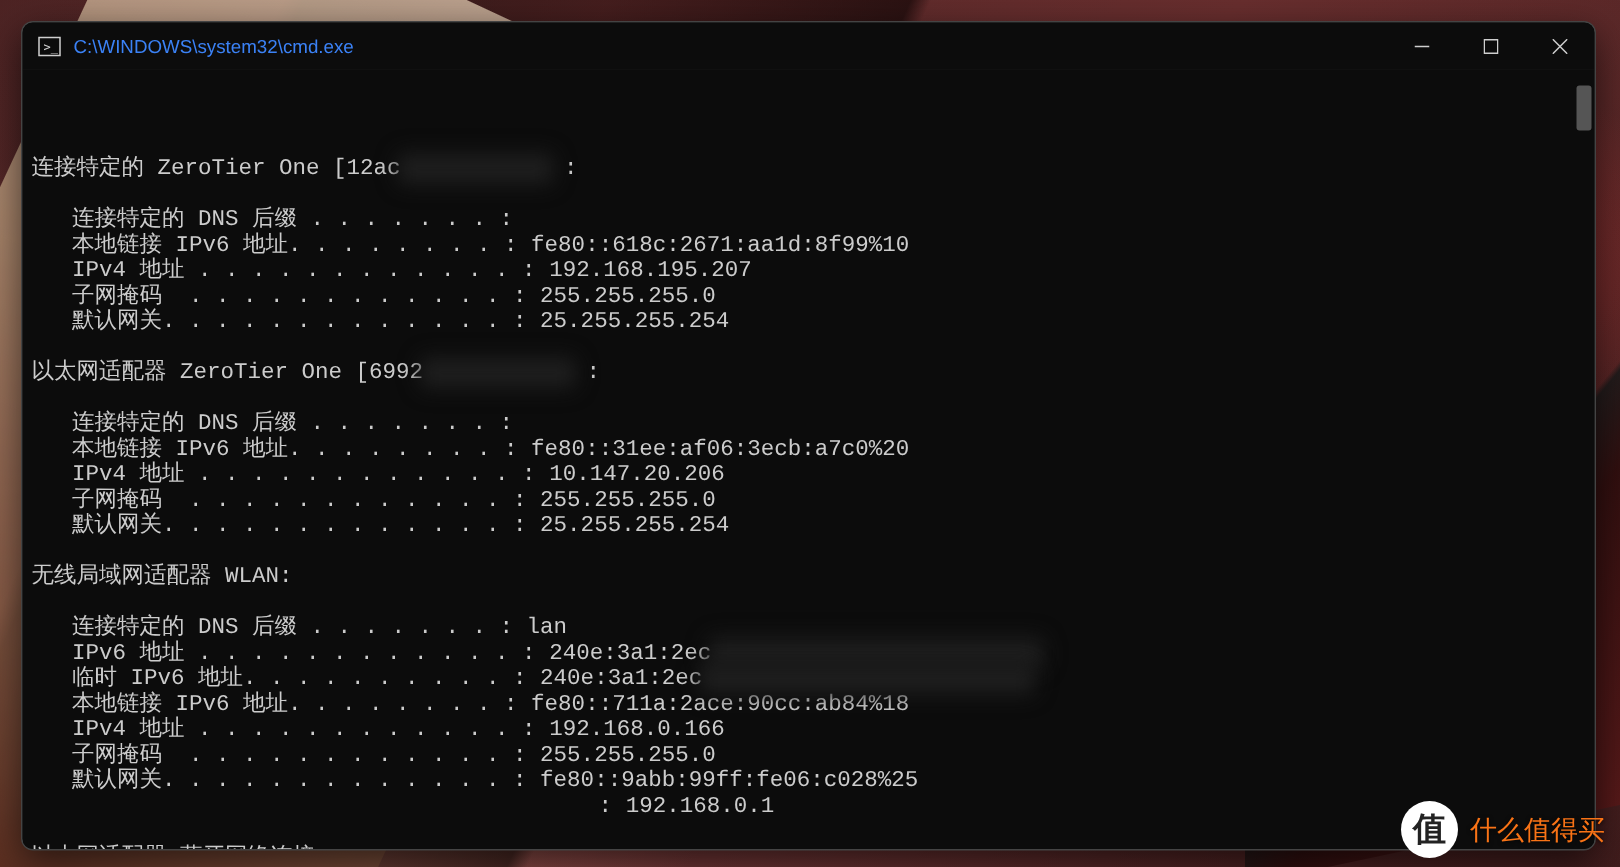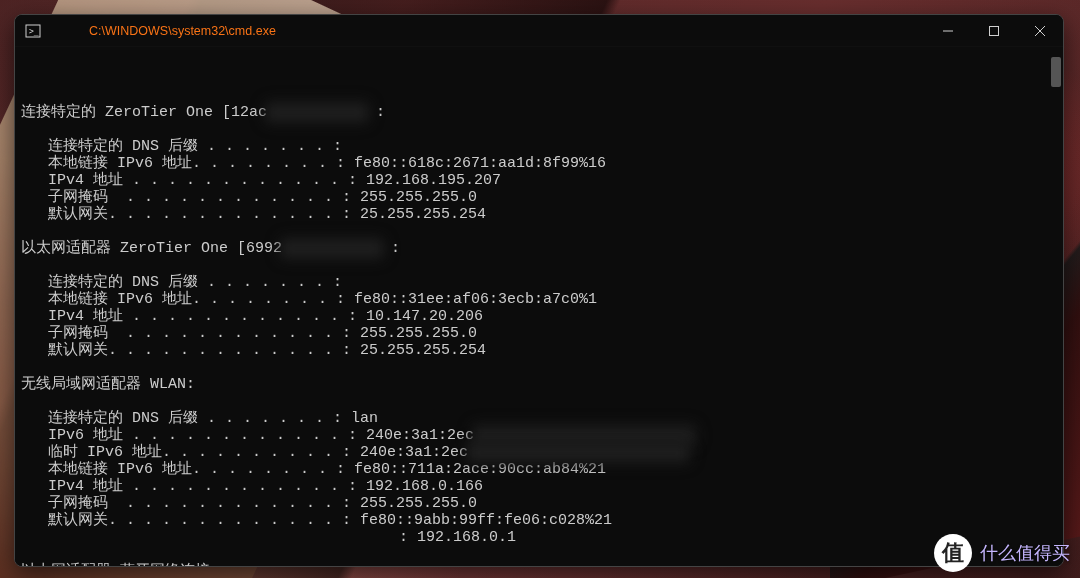--- a/index.html
+++ b/index.html
@@ -16,38 +16,38 @@
 
     .window {
       position: absolute; left: 14px; top: 14px; width: 1050px; height: 553px;
       background: #0c0c0c; border: 1px solid #444; border-radius: 8px; overflow: hidden;
       box-shadow: 0 8px 24px rgba(0,0,0,0.6);
       display: flex; flex-direction: column;
     }
 
     .titlebar { height: 32px; background: #0c0c0c; display: flex; align-items: center; padding-left: 10px; border-bottom: 1px solid rgba(255,255,255,0.02); }
     .titlebar .icon { width: 16px; height: 16px; margin-right: 8px; display: flex; align-items: center; justify-content: center; }
-    .titlebar .title { color: #f97316; font-size: 12.5px; flex: 1; margin-left: 40px; }
+    .titlebar .title { color: #3b82f6; font-size: 12.5px; flex: 1; }
     .winbtns { display: flex; height: 100%; }
     .winbtn { width: 46px; height: 100%; display: flex; align-items: center; justify-content: center; color: #cfcfcf; }
 
     .terminal { flex: 1; background: #0c0c0c; color: #cccccc; font-family: "NSimSun", "SimSun", "Courier New", monospace; font-size: 15px; line-height: 17px; padding: 6px 0 6px 6px; white-space: pre; overflow: hidden; position: relative; }
     .terminal-inner { position: relative; }
 
     .scrollbar { position: absolute; right: 2px; top: 0; width: 10px; height: 100%; }
     .thumb { position: absolute; right: 0; top: 10px; width: 10px; height: 30px; background: #555; border-radius: 2px; }
 
     .blur { display: inline-block; background: #1e1e1e; color: transparent; border-radius: 2px; filter: blur(6px); box-shadow: 0 0 6px 2px #1a1a1a; user-select: none; }
     .blur::before { content: "XXXXXXXXXXXXXX"; letter-spacing: 1px; }
     .blur.short::before { content: "XXXXXXXXXX"; }
     .blur.long::before { content: "XXXXXXXXXXXXXXXXXXXXXX"; }
 
     .watermark { position: absolute; right: 10px; bottom: 6px; display: flex; align-items: center; gap: 8px; }
     .wm-circle { width: 38px; height: 38px; border-radius: 50%; background: #fff; color: #222; font-weight: 700; font-size: 22px; display: flex; align-items: center; justify-content: center; font-family: "SimHei", sans-serif; }
-    .wm-text { color: #c4b5fd; font-size: 18px; font-family: "SimHei", "Microsoft YaHei", sans-serif; font-weight: 500; text-shadow: 0 1px 3px rgba(0,0,0,0.8); }
+    .wm-text { color: #f97316; font-size: 18px; font-family: "SimHei", "Microsoft YaHei", sans-serif; font-weight: 500; text-shadow: 0 1px 3px rgba(0,0,0,0.8); }
   </style>
 </head>
 <body>
 
 <div class="bg">
   <div class="bg-strip"></div>
   <div class="bg-triangle"></div>
 </div>
 
 <div class="window">
@@ -77,42 +77,42 @@
           </svg>
       </div>
     </div>
   </div>
 
   <div class="terminal">
     <div class="terminal-inner" id="term">
 <span>连接特定的 ZeroTier One [12ac</span><span class="blur short"></span><span> :</span>
 
    <span>连接特定的 DNS 后缀</span><span> . . . . . . . </span><span>: </span><span></span>
-   <span>本地链接 IPv6 地址</span><span>. . . . . . . . </span><span>: </span><span>fe80::618c:2671:aa1d:8f99%16</span>
+   <span>本地链接 IPv6 地址</span><span>. . . . . . . . </span><span>: </span><span>fe80::618c:2671:aa1d:8f99%10</span>
    <span>IPv4 地址</span><span> . . . . . . . . . . . . </span><span>: </span><span>192.168.195.207</span>
    <span>子网掩码</span><span>  . . . . . . . . . . . . </span><span>: </span><span>255.255.255.0</span>
    <span>默认网关</span><span>. . . . . . . . . . . . . </span><span>: </span><span>25.255.255.254</span>
 
 <span>以太网适配器 ZeroTier One [6992</span><span class="blur short"></span><span> :</span>
 
    <span>连接特定的 DNS 后缀</span><span> . . . . . . . </span><span>: </span><span></span>
-   <span>本地链接 IPv6 地址</span><span>. . . . . . . . </span><span>: </span><span>fe80::31ee:af06:3ecb:a7c0%1</span>
+   <span>本地链接 IPv6 地址</span><span>. . . . . . . . </span><span>: </span><span>fe80::31ee:af06:3ecb:a7c0%20</span>
    <span>IPv4 地址</span><span> . . . . . . . . . . . . </span><span>: </span><span>10.147.20.206</span>
    <span>子网掩码</span><span>  . . . . . . . . . . . . </span><span>: </span><span>255.255.255.0</span>
    <span>默认网关</span><span>. . . . . . . . . . . . . </span><span>: </span><span>25.255.255.254</span>
 
 <span>无线局域网适配器 WLAN:</span>
 
    <span>连接特定的 DNS 后缀</span><span> . . . . . . . </span><span>: </span><span>lan</span>
    <span>IPv6 地址</span><span> . . . . . . . . . . . . </span><span>: </span><span>240e:3a1:2ec</span><span class="blur long"></span>
    <span>临时 IPv6 地址</span><span>. . . . . . . . . . </span><span>: </span><span>240e:3a1:2ec</span><span class="blur long"></span>
-   <span>本地链接 IPv6 地址</span><span>. . . . . . . . </span><span>: </span><span>fe80::711a:2ace:90cc:ab84%21</span>
+   <span>本地链接 IPv6 地址</span><span>. . . . . . . . </span><span>: </span><span>fe80::711a:2ace:90cc:ab84%18</span>
    <span>IPv4 地址</span><span> . . . . . . . . . . . . </span><span>: </span><span>192.168.0.166</span>
    <span>子网掩码</span><span>  . . . . . . . . . . . . </span><span>: </span><span>255.255.255.0</span>
-   <span>默认网关</span><span>. . . . . . . . . . . . . </span><span>: </span><span>fe80::9abb:99ff:fe06:c028%21</span>
+   <span>默认网关</span><span>. . . . . . . . . . . . . </span><span>: </span><span>fe80::9abb:99ff:fe06:c028%25</span>
    <span>                                       </span><span>: </span><span>192.168.0.1</span>
 
 <span>以太网适配器 蓝牙网络连接:</span>
 
 </div>
     <div class="scrollbar">
       <div class="thumb"></div>
     </div>
   </div>
 </div>

